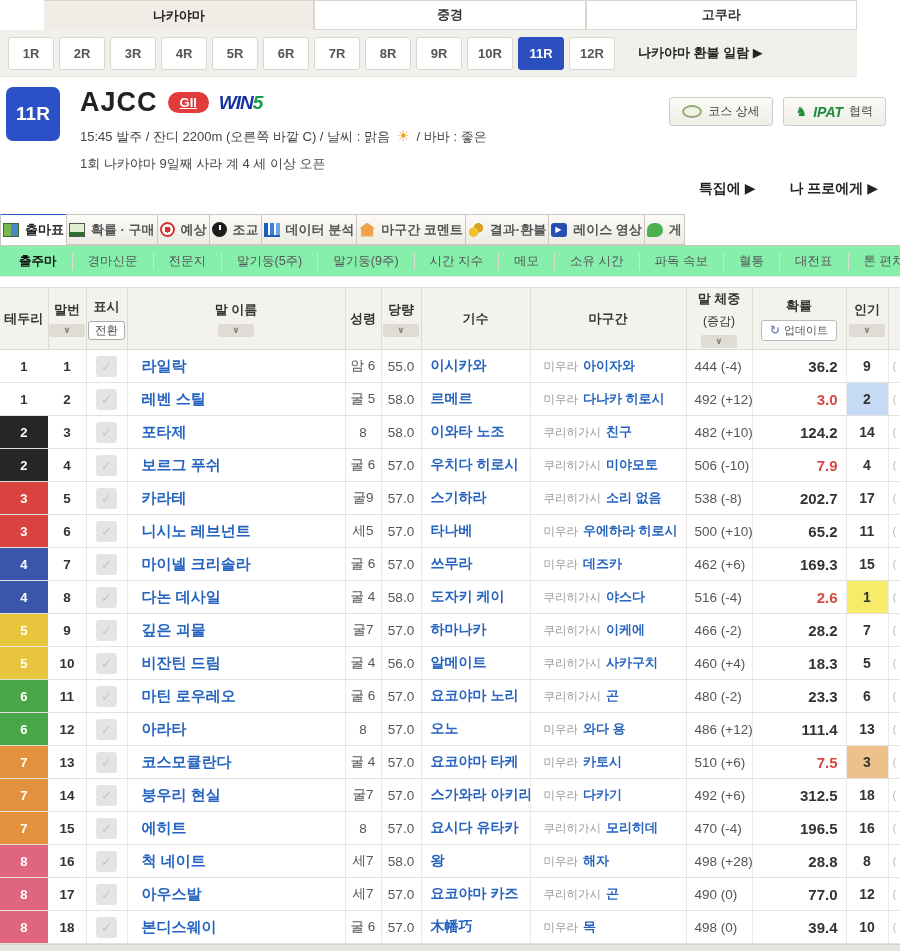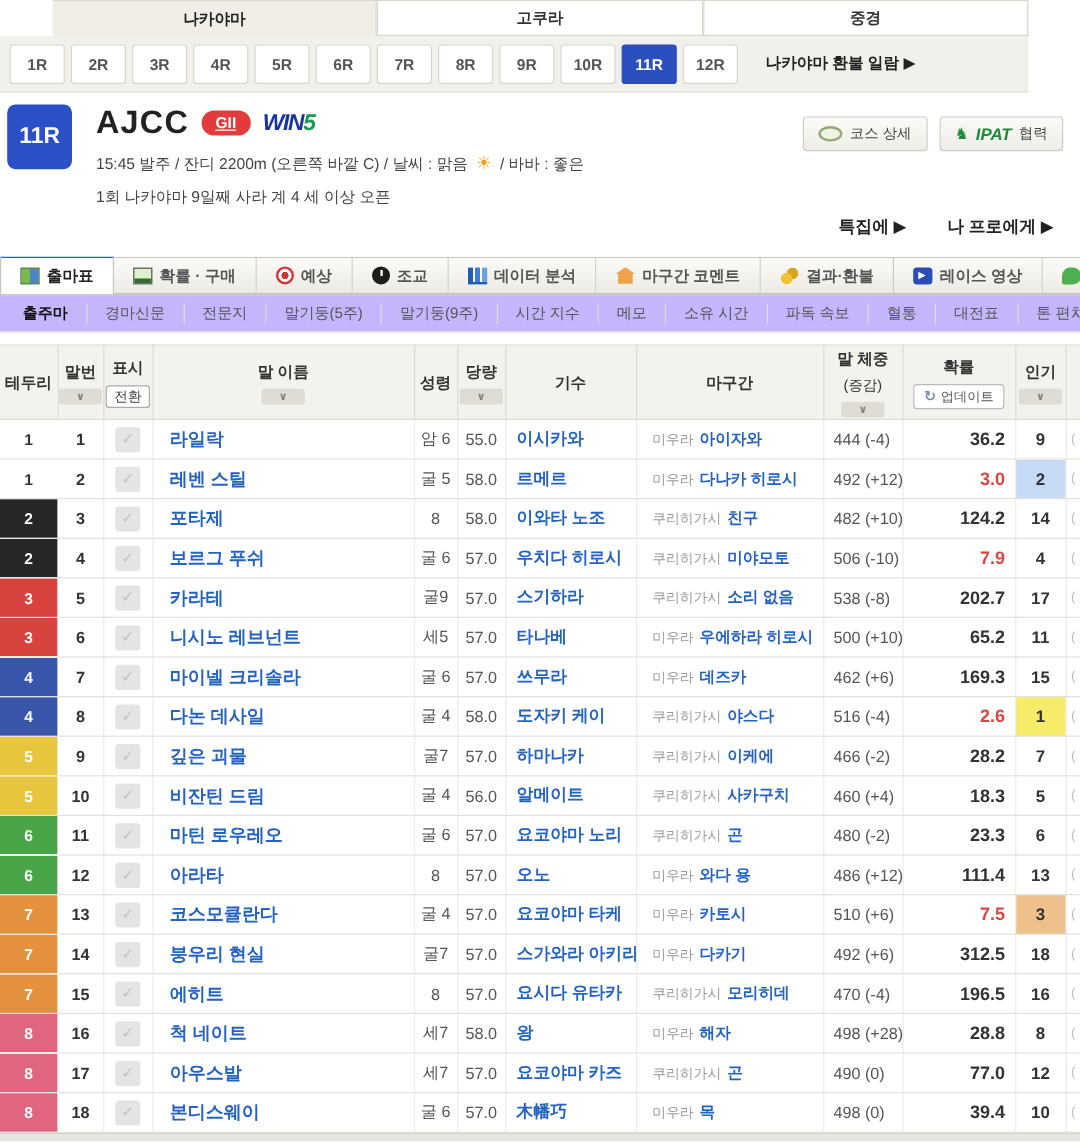--- a/index.html
+++ b/index.html
@@ -44,21 +44,21 @@
   .course-icon { width:20px; height:13px; border:2px solid #95a878; border-radius:50%;
     background:#eef3e2; display:inline-block; }
   .ipat-logo { color:#1b8a3a; font-style:italic; font-weight:bold; font-size:14px; }
   .ipat-horse { color:#1b8a3a; font-size:13px; }
   .hdr-links { position:absolute; right:22px; bottom:4px; display:flex; gap:34px; }
   .hdr-link { font-size:14px; font-weight:bold; color:#222; cursor:pointer; }
 
   
   .main-tabs { display:flex; height:32px; margin-top:12px; border-bottom:1px solid #c9c7c0;
     align-items:flex-end; overflow:hidden; width:900px; }
-  .mtab { display:inline-flex; align-items:center; height:31px; padding:0 16px;
+  .mtab { display:inline-flex; align-items:center; height:31px; padding:0 2px;
     background:linear-gradient(#fcfbf8,#eceae3); border:1px solid #c9c7c0; border-left:none;
     font-size:13px; font-weight:bold; color:#555; white-space:nowrap; cursor:pointer; }
   .mtab:first-child { border-left:1px solid #c9c7c0; }
   .mtab.active { background:#fff; border-top:3px solid #2b5ac8; border-bottom:1px solid #fff;
     color:#222; margin-bottom:-1px; height:34px; }
   .mlabel { margin-left:6px; }
   .ticon { width:16px; height:14px; display:inline-block; position:relative; flex:none; }
   .t-entry-table { background:linear-gradient(90deg,#79b94c 50%,#4d86c8 50%); border:1px solid #3c6e2e; }
   .t-odds-buy { background:#dff0d0; border:1px solid #555; box-shadow:inset 0 -4px 0 #2f6e2f; }
   .t-forecast { width:15px; height:15px; border-radius:50%; border:2px solid #d23333;
@@ -69,21 +69,21 @@
     clip-path:polygon(50% 0,100% 42%,88% 42%,88% 100%,12% 100%,12% 42%,0 42%); }
   .t-data-analysis { background:linear-gradient(90deg,#1d5fb8 0 4px,#fff 4px 6px,#3d7fd8 6px 10px,#fff 10px 12px,#6aa2e8 12px 16px);
     border-bottom:2px solid #1d5fb8; }
   .t-result-refund { background:radial-gradient(circle at 35% 65%,#f2c12e 0 4.5px,transparent 5px),
     radial-gradient(circle at 65% 35%,#d9a31f 0 4.5px,transparent 5px); }
   .t-race-video { background:#2a4db4; border-radius:3px; }
   .t-race-video::after { content:"▶"; color:#fff; font-size:8px; position:absolute; left:4px; top:2px; }
   .t-board { background:#4caf50; border-radius:8px 8px 8px 2px; }
 
   
-  .sub-tabs { display:flex; align-items:center; height:31px; background:#c4b5fd; padding-left:4px;
+  .sub-tabs { display:flex; align-items:center; height:31px; background:#86efac; padding-left:4px;
     border-bottom:1px solid #eceae4; }
   .stab { padding:0 15px; font-size:12.5px; color:#555; border-right:1px solid #dedcd4;
     white-space:nowrap; cursor:pointer; }
   .stab.active { font-weight:bold; color:#111; }
 
   
   .table-wrap { margin-top:10px; }
   table { width:900px; border-collapse:collapse; table-layout:fixed; }
   thead td { background:#f3f2ec; border:1px solid #dcdcd4; border-left:none; height:62px;
     text-align:center; font-size:13px; font-weight:bold; color:#333; vertical-align:middle; }
@@ -118,22 +118,22 @@
   .c-pop { text-align:center; font-weight:bold; font-size:14px; color:#333; }
   .c-sliver { color:#bbb; font-size:11px; padding-left:4px; border-right:none; }
   .bottom-strip { height:7px; background:#e7e5df; border-top:1px solid #d4d2cb; margin-top:0; }
 </style>
 </head>
 <body>
 
 <div class="top-section">
   <div class="venue-bar">
       <div class="vtab active">나카야마</div>
+      <div class="vtab">중경</div>
       <div class="vtab">고쿠라</div>
-      <div class="vtab">중경</div>
     </div>
   <div class="race-nav">
     <div style="display:flex">
         <div class="rbtn">1R</div>
         <div class="rbtn">2R</div>
         <div class="rbtn">3R</div>
         <div class="rbtn">4R</div>
         <div class="rbtn">5R</div>
         <div class="rbtn">6R</div>
         <div class="rbtn">7R</div>

